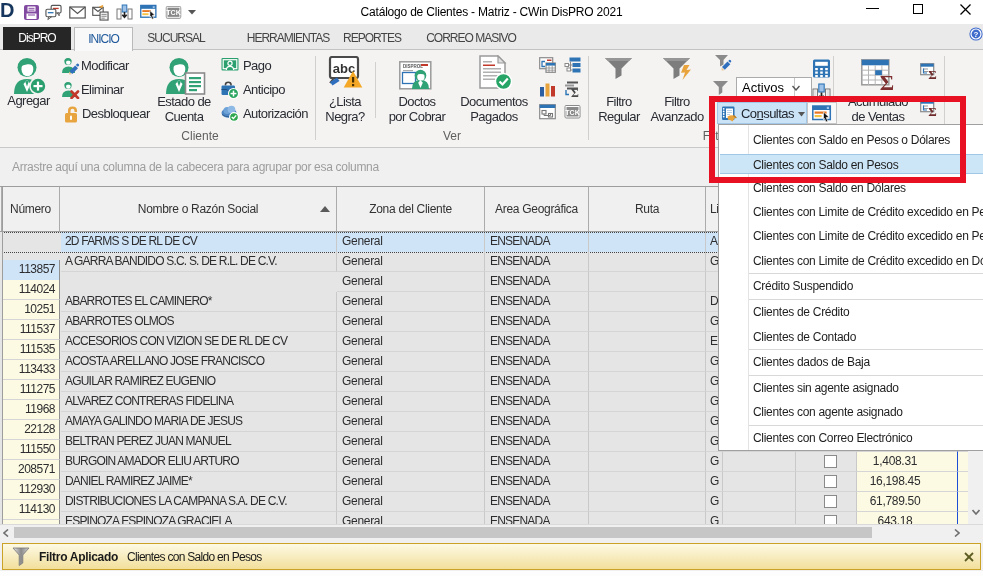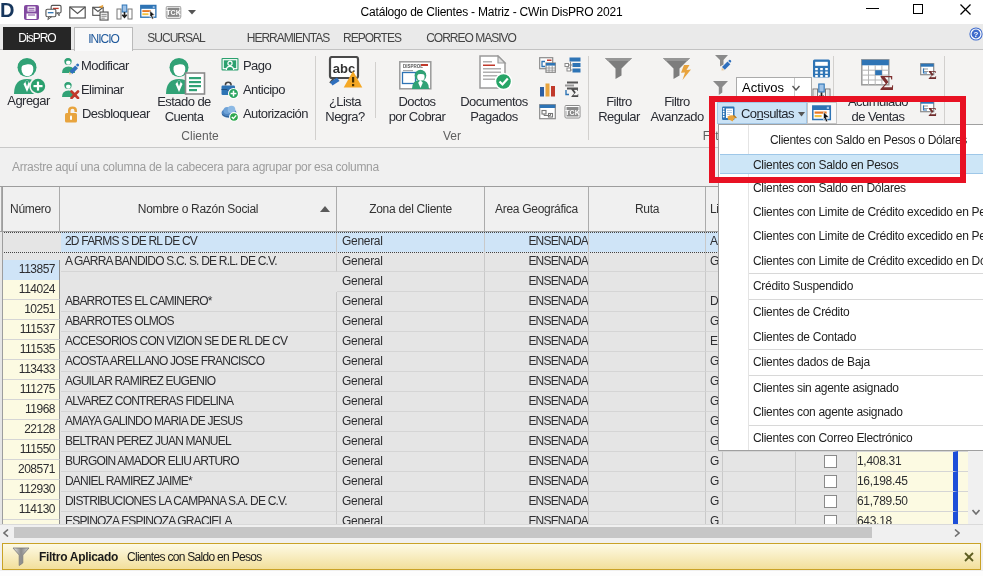--- a/index.html
+++ b/index.html
@@ -33,26 +33,26 @@
 #gridarea { left:0; top:148px; width:983px; height:428px; background:#f0f0f0; }
 #groupbar-text { left:12px; top:0px; width:600px; height:38px; line-height:38px; font-size:12px; color:#9d9d9d; letter-spacing:-0.3px; }
 #hdr { left:0; top:38px; width:983px; height:46px; background:#f0f0f0; border-top:1px solid #9d9d9d; border-bottom:1px solid #9d9d9d; }
 .hcell { top:0; height:44px; font-size:12px; color:#333; text-align:center; line-height:44px; border-right:1px solid #ababab; letter-spacing:-0.3px; }
 #rows { left:0; top:84px; width:983px; height:292px; overflow:hidden; background:#e5e5e5; }
 .row { position:absolute; left:0; width:983px; height:20px; }
 .cell { position:absolute; top:0; height:20px; font-size:12px; color:#2d2d30; line-height:19px; overflow:hidden; white-space:nowrap; letter-spacing:-0.3px; }
 .cnum { left:2px; width:58px; background:#fcfae2; text-align:right; padding-right:4px; border-right:1px solid #8f8f8f; letter-spacing:-0.5px;margin-top:28px; }
 .cname { left:61px; width:276px; padding-left:4px; border-right:1px solid #c9c9c9; letter-spacing:-0.8px; }
 .czona { left:337px; width:148px; padding-left:5px; border-right:1px solid #c9c9c9; }
-.carea { left:485px; width:104px; padding-left:5px; border-right:1px solid #c9c9c9; letter-spacing:-0.8px;text-align:right; }
+.carea { left:485px; width:104px; padding-left:5px; border-right:1px solid #c9c9c9; letter-spacing:-0.8px; }
 .cruta { left:589px; width:117px; border-right:1px solid #c9c9c9; }
 .cletter { left:706px; width:17px; padding-left:4px; border-right:1px solid #c9c9c9; }
 .cmid { left:723px; width:73px; border-right:1px solid #c9c9c9; }
 .cchk { left:796px; width:61px; border-right:1px solid #c9c9c9; }
-.cmoney { left:857px; width:101px; background:#fcfae2; text-align:left; padding-right:24px; border-right:5px solid #1d4ed8; }
+.cmoney { left:857px; width:101px; background:#fcfae2; text-align:center; padding-right:24px; border-right:1px solid #1d4ed8; }
 .cpart { left:958px; width:10px; background:#fcfae2; }
 .row .cell { border-bottom:1px solid #d5d5d5; }
 .row.sel .cell { background:#cfe4f7; border-bottom:none; }
 .chkbox { position:absolute; left:28px; top:3px; width:13px; height:13px; background:#fff; border:1px solid #8a8a8a; }
 
 
 #hscroll { left:0; top:524px; width:983px; height:15px; background:#f0f0f0; border-top:1px solid #dadada; }
 #hthumb { left:14px; top:2px; width:858px; height:11px; background:#c6c6c6; }
 #vscroll { left:968px; top:232px; width:15px; height:292px; background:#f0f0f0; }
 .row.sel::after { content:""; position:absolute; left:2px; top:0px; width:956px; height:19px;
@@ -716,21 +716,21 @@
 <div id="combo-activos" class="abs">
       <span style="position:absolute;left:5px;top:2px;">Activos</span>
   <div style="position:absolute;right:16px;top:0;width:1px;height:18px;background:#c8c8c8;"></div>
   <svg style="position:absolute;left:55px;top:7px;" width="8" height="6" viewBox="0 0 8 6">
         <path d="M0.5,1 L4,5 L7.5,1" fill="none" stroke="#555" stroke-width="1.4"></path>
       </svg>
 </div>
 
 <div id="menu" class="abs">
   <div id="mgutter"></div>
-  <div class="mi" style="top:3px;text-align:center;">Clientes con Saldo en Pesos o Dólares</div>
+  <div class="mi" style="top:3px;">Clientes con Saldo en Pesos o Dólares</div>
   <div class="mi hl" style="top:29px;height:20px;line-height:20px;">Clientes con Saldo en Pesos</div>
   <div class="mi" style="top:51px;">Clientes con Saldo en Dólares</div>
   <div class="mi" style="top:75px;">Clientes con Limite de Crédito excedido en Pesos</div>
   <div class="mi" style="top:99px;">Clientes con Limite de Crédito excedido en Pesos</div>
   <div class="mi" style="top:124px;">Clientes con Limite de Crédito excedido en Dólares</div>
   <div class="msep" style="top:148px;"></div>
   <div class="mi" style="top:149px;">Crédito Suspendido</div>
   <div class="msep" style="top:174px;"></div>
   <div class="mi" style="top:175px;">Clientes de Crédito</div>
   <div class="mi" style="top:200px;">Clientes de Contado</div>

